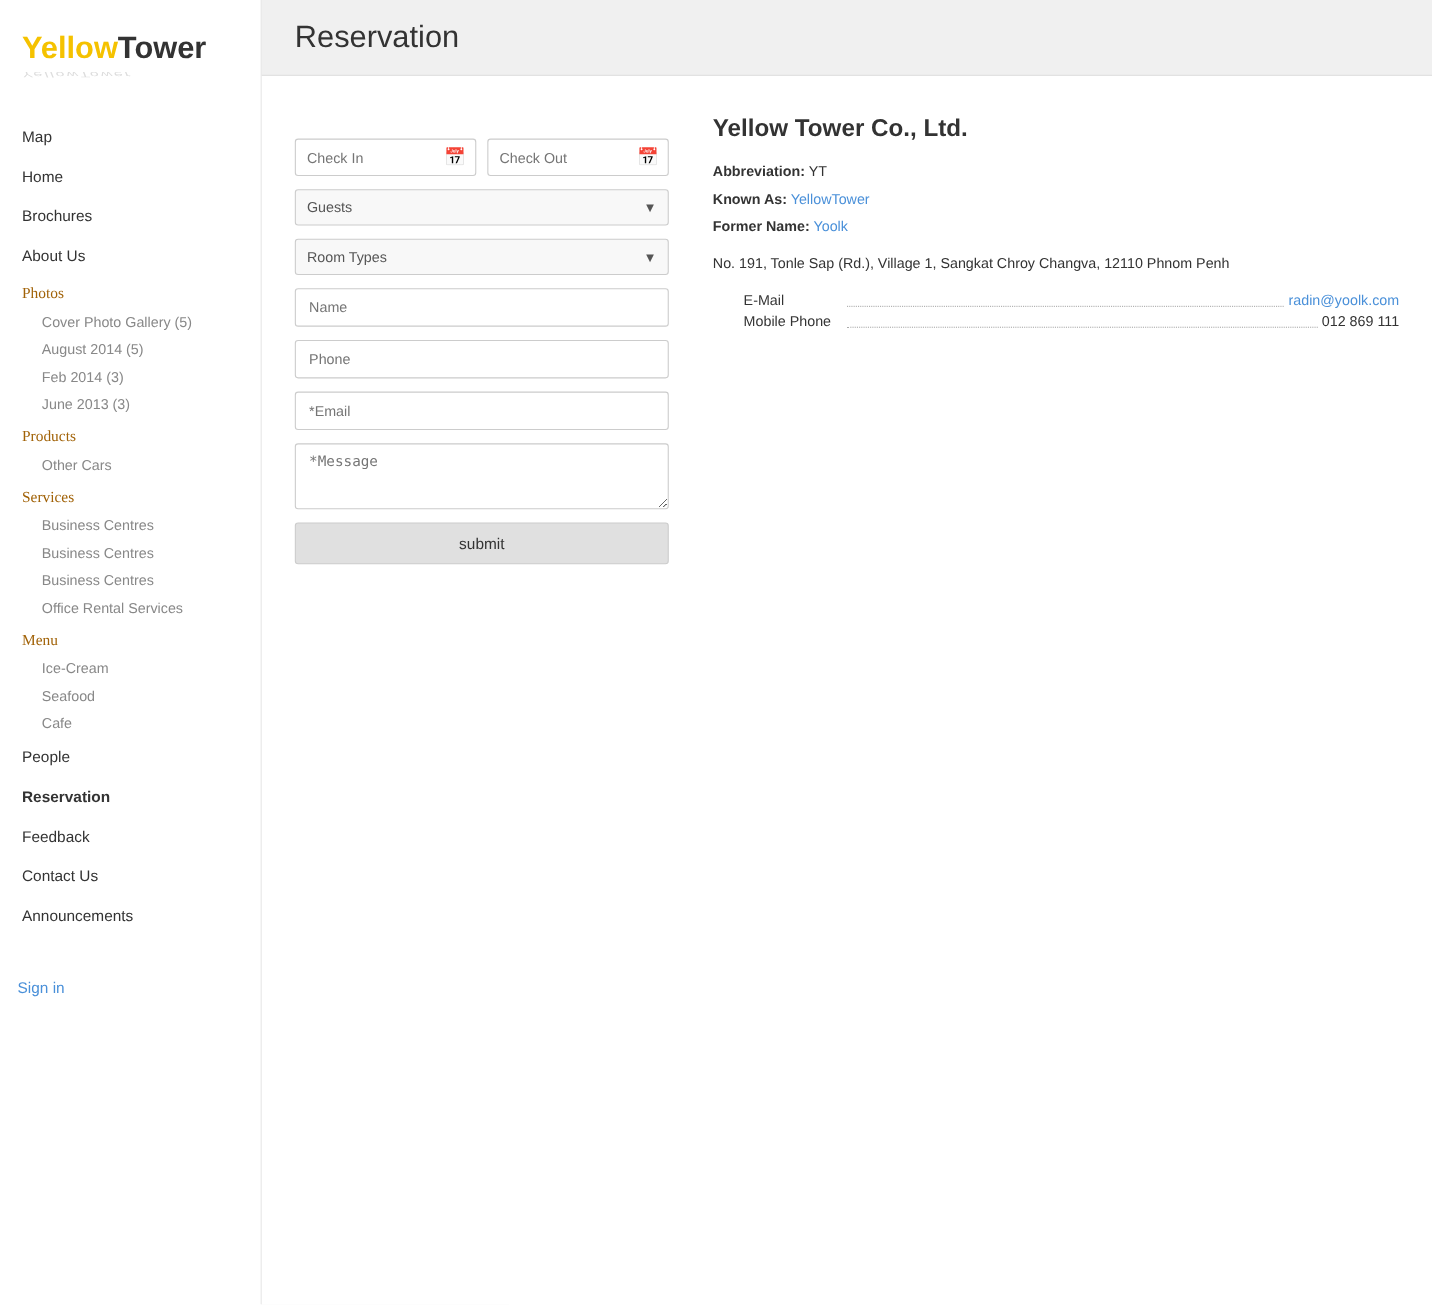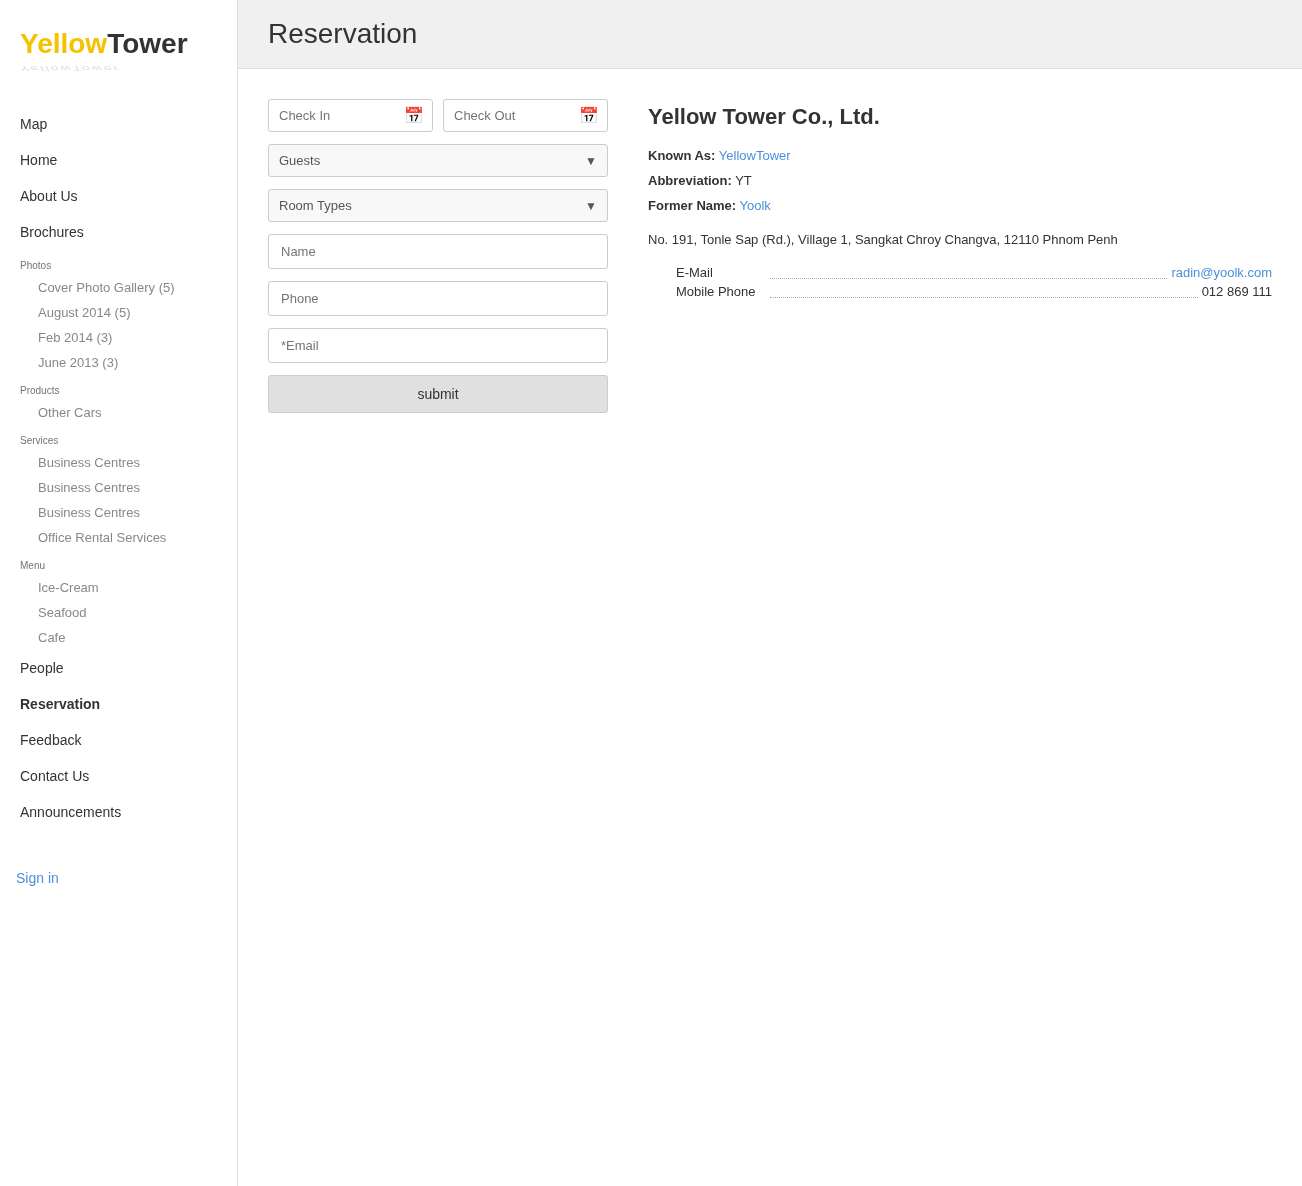--- a/index.html
+++ b/index.html
@@ -48,23 +48,24 @@
     .nav-sub-item {
       padding: 5px 20px 5px 38px;
       font-size: 13px;
       color: #888;
       cursor: pointer;
       display: block;
     }
 
     .nav-section-label {
       padding: 10px 20px 4px 20px;
-      font-size: 10px;
-      color: #737373;
-      display: block;
+      font-size: 14px;
+      color: #a16207;
+      display: block;
+      font-family: Liberation Serif, serif;
     }
 
     .sign-in-link {
       padding: 20px 16px;
       color: #4a90d9;
       cursor: pointer;
       font-size: 14px;
       display: block;
       margin-top: 20px;
     }
@@ -101,20 +102,21 @@
       width: 340px;
       min-width: 340px;
       display: flex;
       flex-direction: column;
       gap: 12px;
     }
 
     .date-row {
       display: flex;
       gap: 10px;
+      margin-top: 27px;
     }
 
     .date-input-wrap {
       flex: 1;
       position: relative;
       border: 1px solid #ccc;
       border-radius: 3px;
       background: #fff;
       display: flex;
       align-items: center;
@@ -244,22 +246,22 @@
 <div id="sidebar">
   <div id="logo-area">
     <div class="logo-text">
       <span class="logo-yellow">Yellow</span><span class="logo-dark">Tower</span>
     </div>
     <span class="logo-reflection">YellowTower</span>
   </div>
 
   <a class="nav-item">Map</a>
   <a class="nav-item">Home</a>
+  <a class="nav-item">Brochures</a>
   <a class="nav-item">About Us</a>
-  <a class="nav-item">Brochures</a>
 
   <span class="nav-section-label">Photos</span>
   <a class="nav-sub-item">Cover Photo Gallery (5)</a>
   <a class="nav-sub-item">August 2014 (5)</a>
   <a class="nav-sub-item">Feb 2014 (3)</a>
   <a class="nav-sub-item">June 2013 (3)</a>
 
   <span class="nav-section-label">Products</span>
   <a class="nav-sub-item">Other Cars</a>
 
@@ -321,34 +323,35 @@
           <option>Double</option>
           <option>Suite</option>
           <option>Deluxe</option>
         </select>
         <span class="select-arrow">▼</span>
       </div>
 
       <input type="text" class="form-input" placeholder="Name" style="">
       <input type="text" class="form-input" placeholder="Phone" style="">
       <input type="text" class="form-input" placeholder="*Email" style="">
+      <textarea class="form-input" placeholder="*Message" style=""></textarea>
 
       <button class="submit-btn">submit</button>
     </div>
 
     <div id="company-info">
       <h2>Yellow Tower Co., Ltd.</h2>
 
+      <div class="info-line">
+        <span class="label">Abbreviation:</span>
+        <span>YT</span>
+      </div>
       <div class="info-line">
         <span class="label">Known As:</span>
         <span class="link-text">YellowTower</span>
-      </div>
-      <div class="info-line">
-        <span class="label">Abbreviation:</span>
-        <span>YT</span>
       </div>
       <div class="info-line">
         <span class="label">Former Name:</span>
         <span class="link-text">Yoolk</span>
       </div>
 
       <div class="info-address">No. 191, Tonle Sap (Rd.), Village 1, Sangkat Chroy Changva, 12110 Phnom Penh</div>
 
       <div class="contact-row">
         <span class="contact-label">E-Mail</span>

